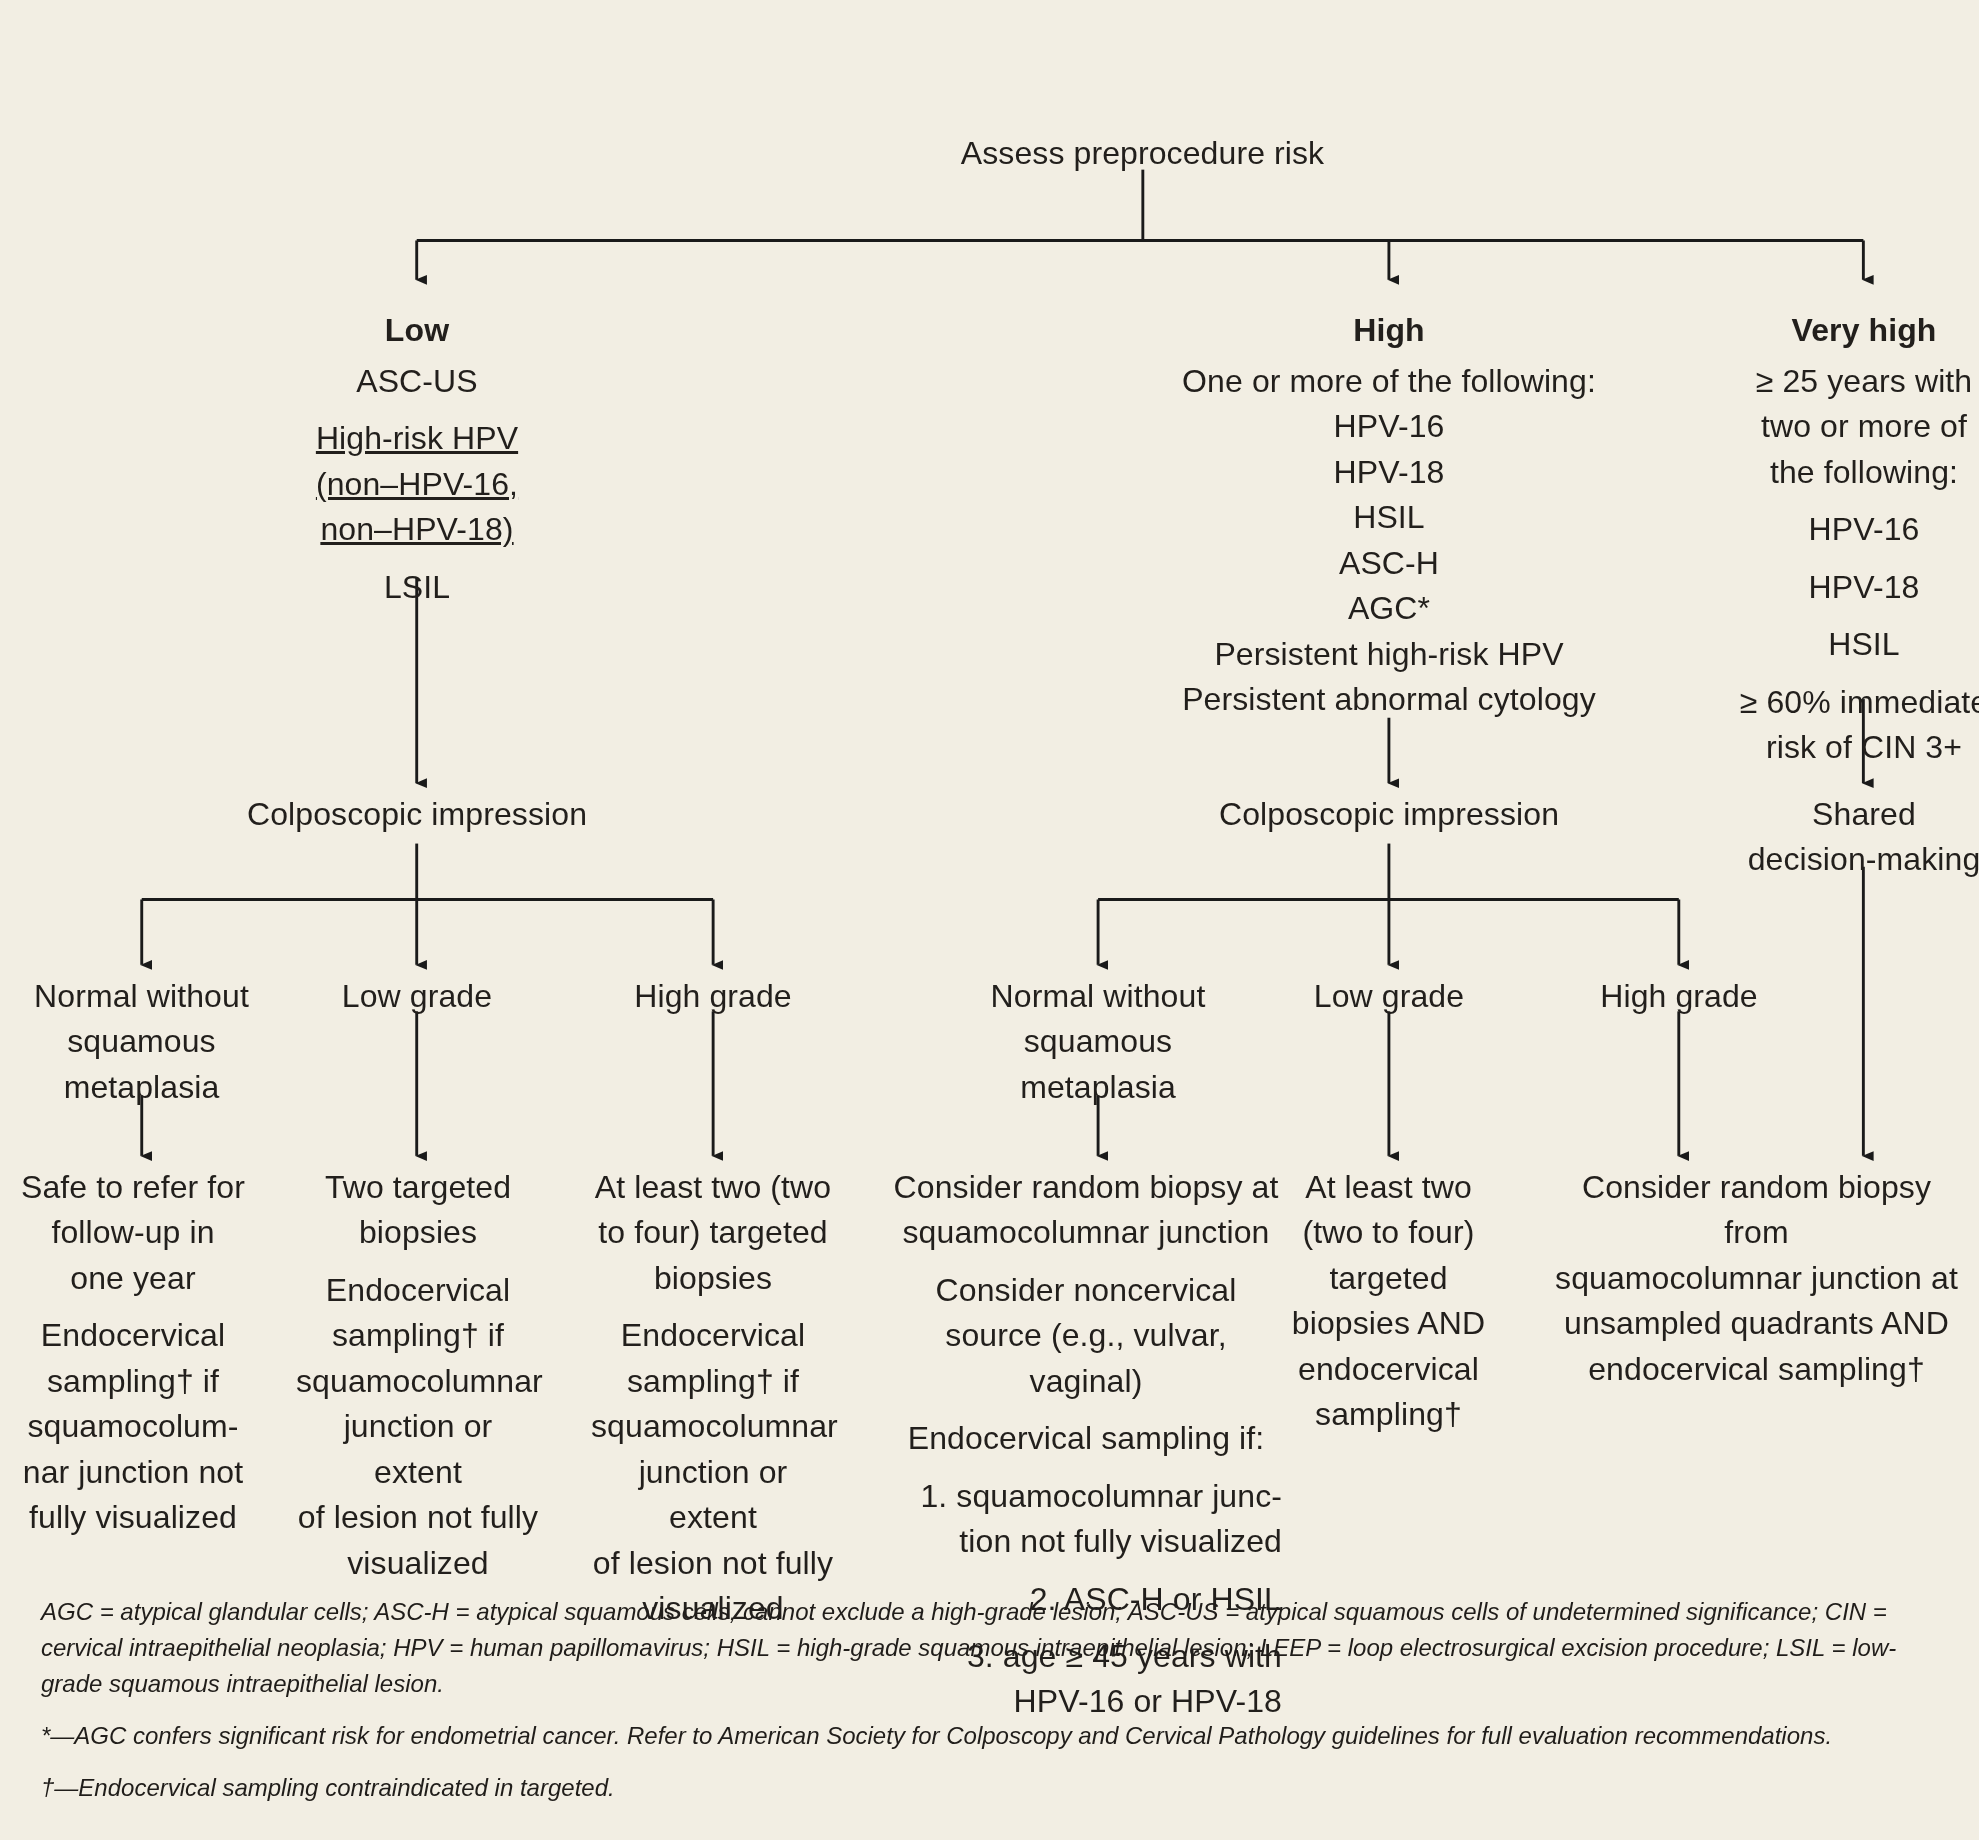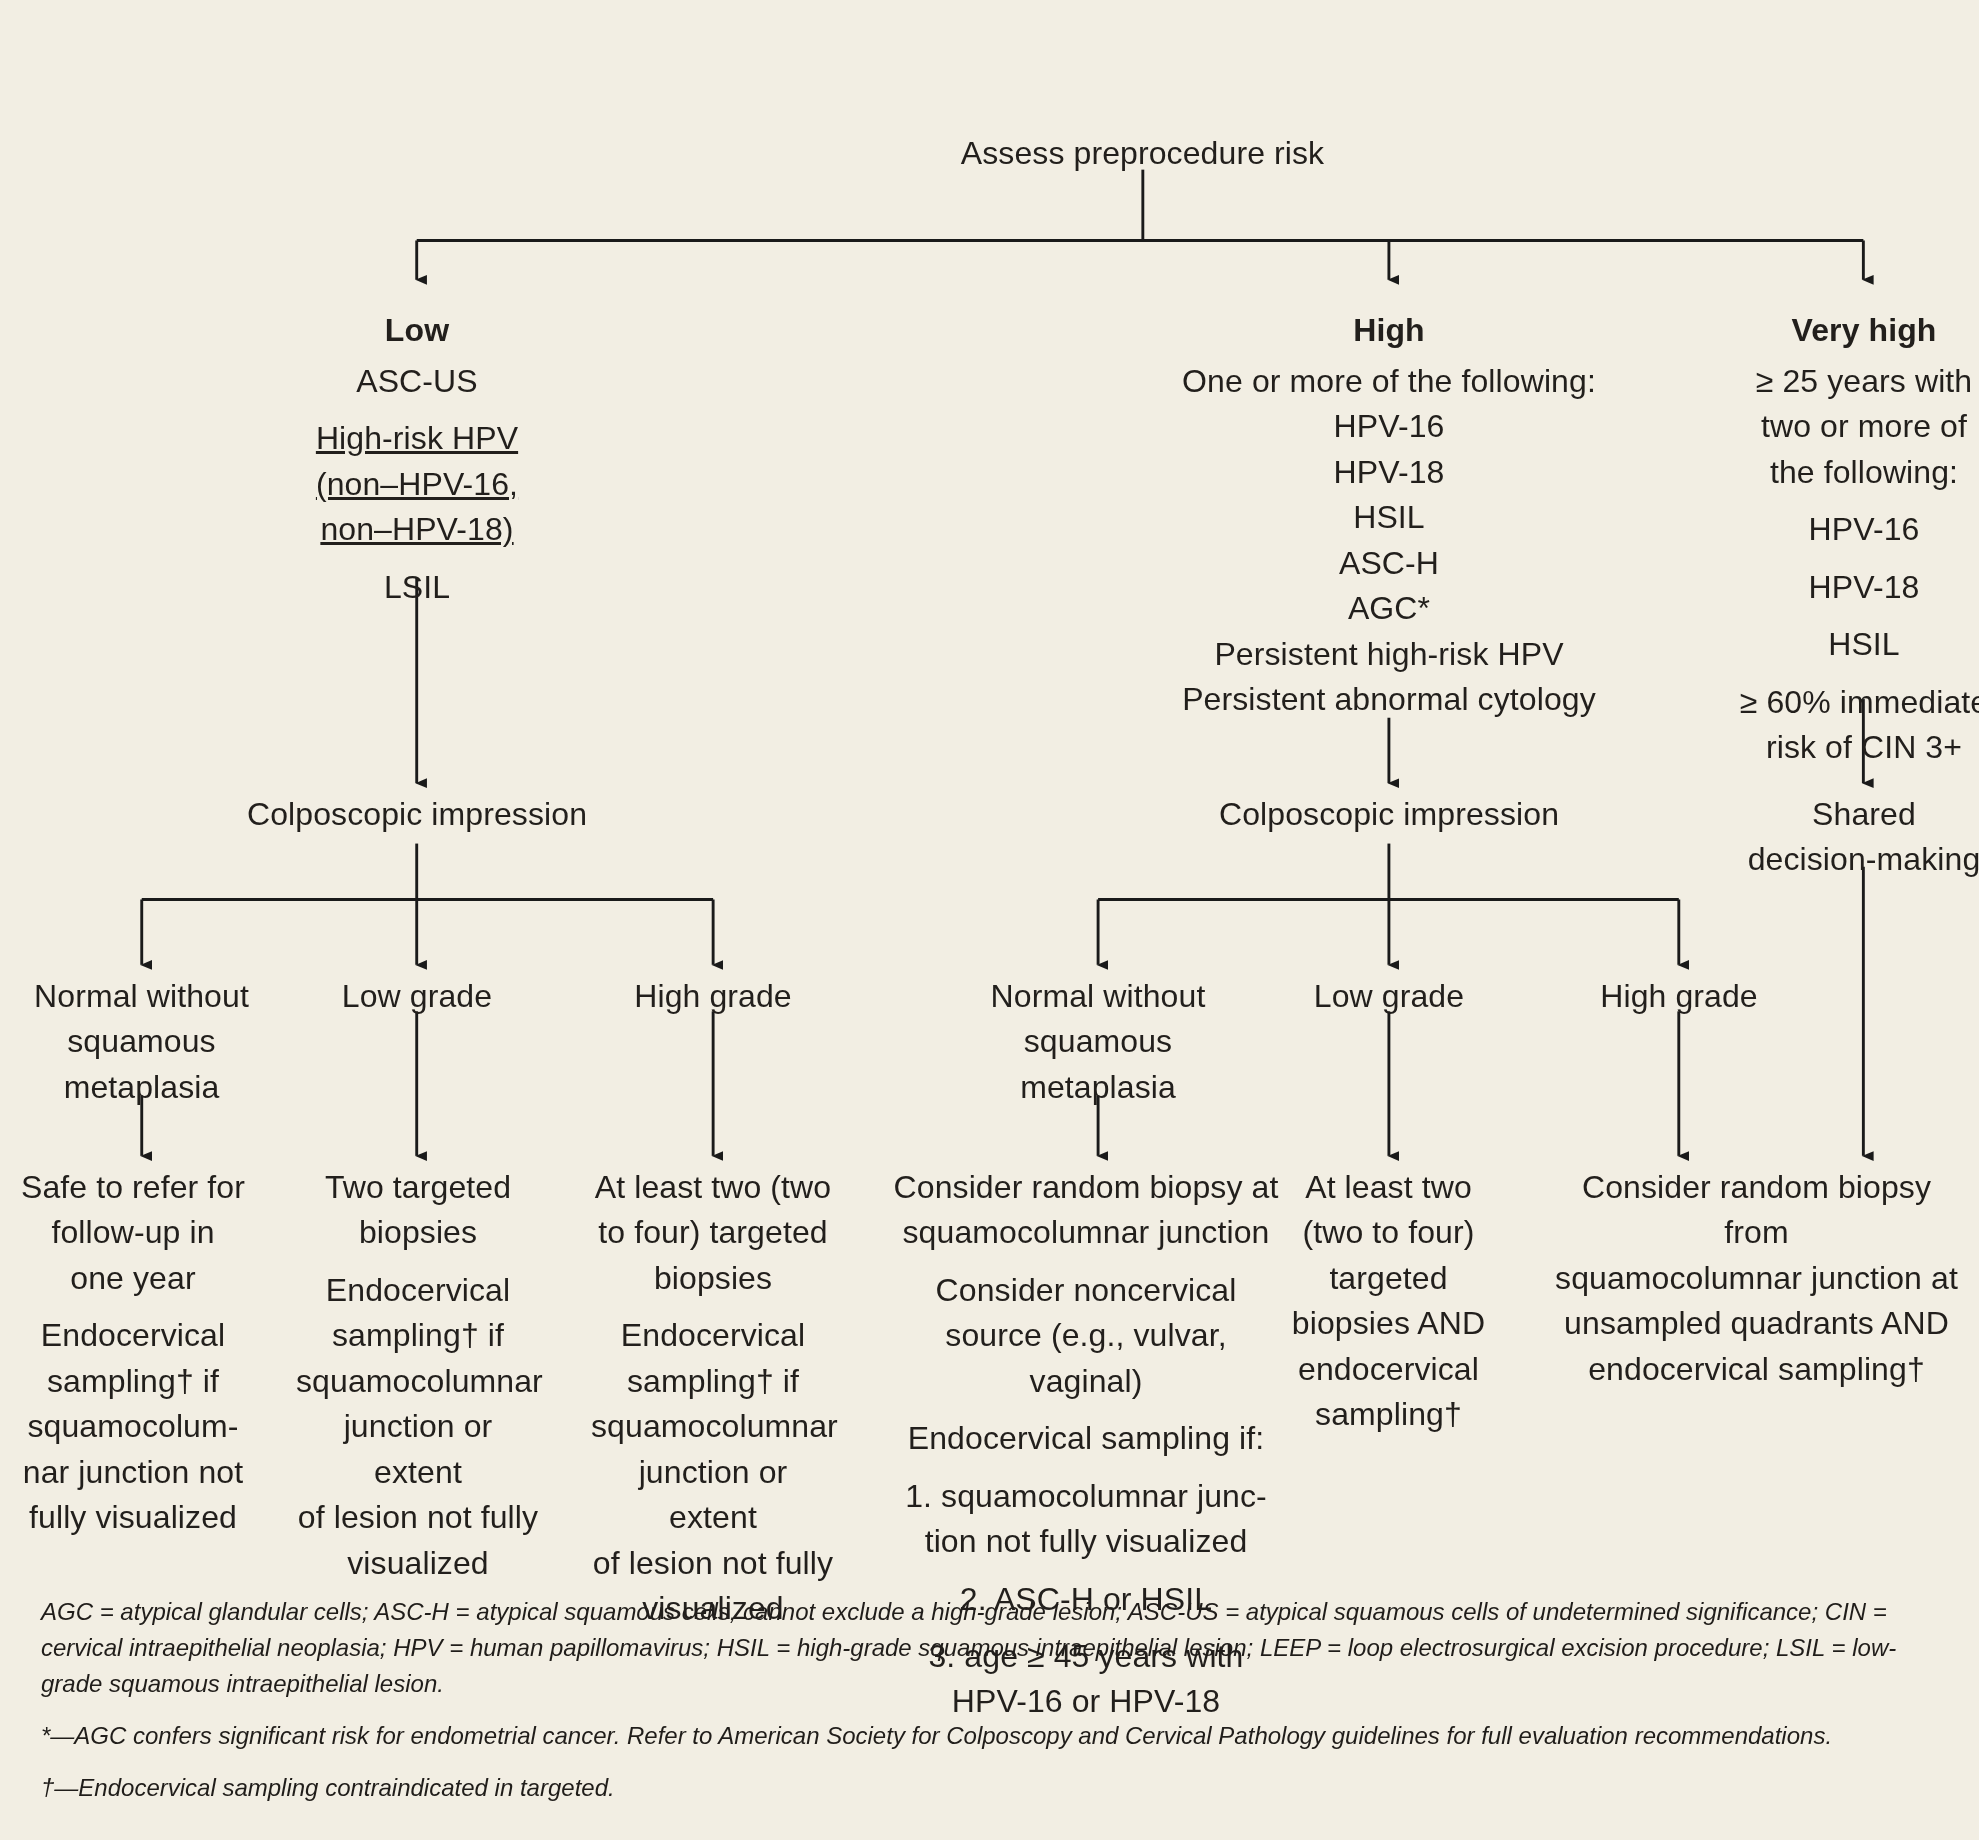--- a/index.html
+++ b/index.html
@@ -21,21 +21,21 @@
     position:absolute;
     text-align:center;
     line-height:1.42;
     font-size:32px;
     letter-spacing:0.1px;
   }
   .node .hdr{font-weight:bold;display:block;margin-bottom:5.6px;}
   .node p{margin:0 0 12px 0;}
   .node p:last-child{margin-bottom:0;}
   .tight p{margin-bottom:0;}
-  .ol{margin:0;padding:0;list-style:none;}
+  .ol{margin:0;padding:0;list-style:none;text-align:right;}
   .ol li{margin:0 0 12px 0;}
   .ol li:last-child{margin-bottom:0;}
 
   
   .foot{
     position:absolute;
     left:41px;
     width:1902px;
     font-size:24px;
     line-height:1.5;

